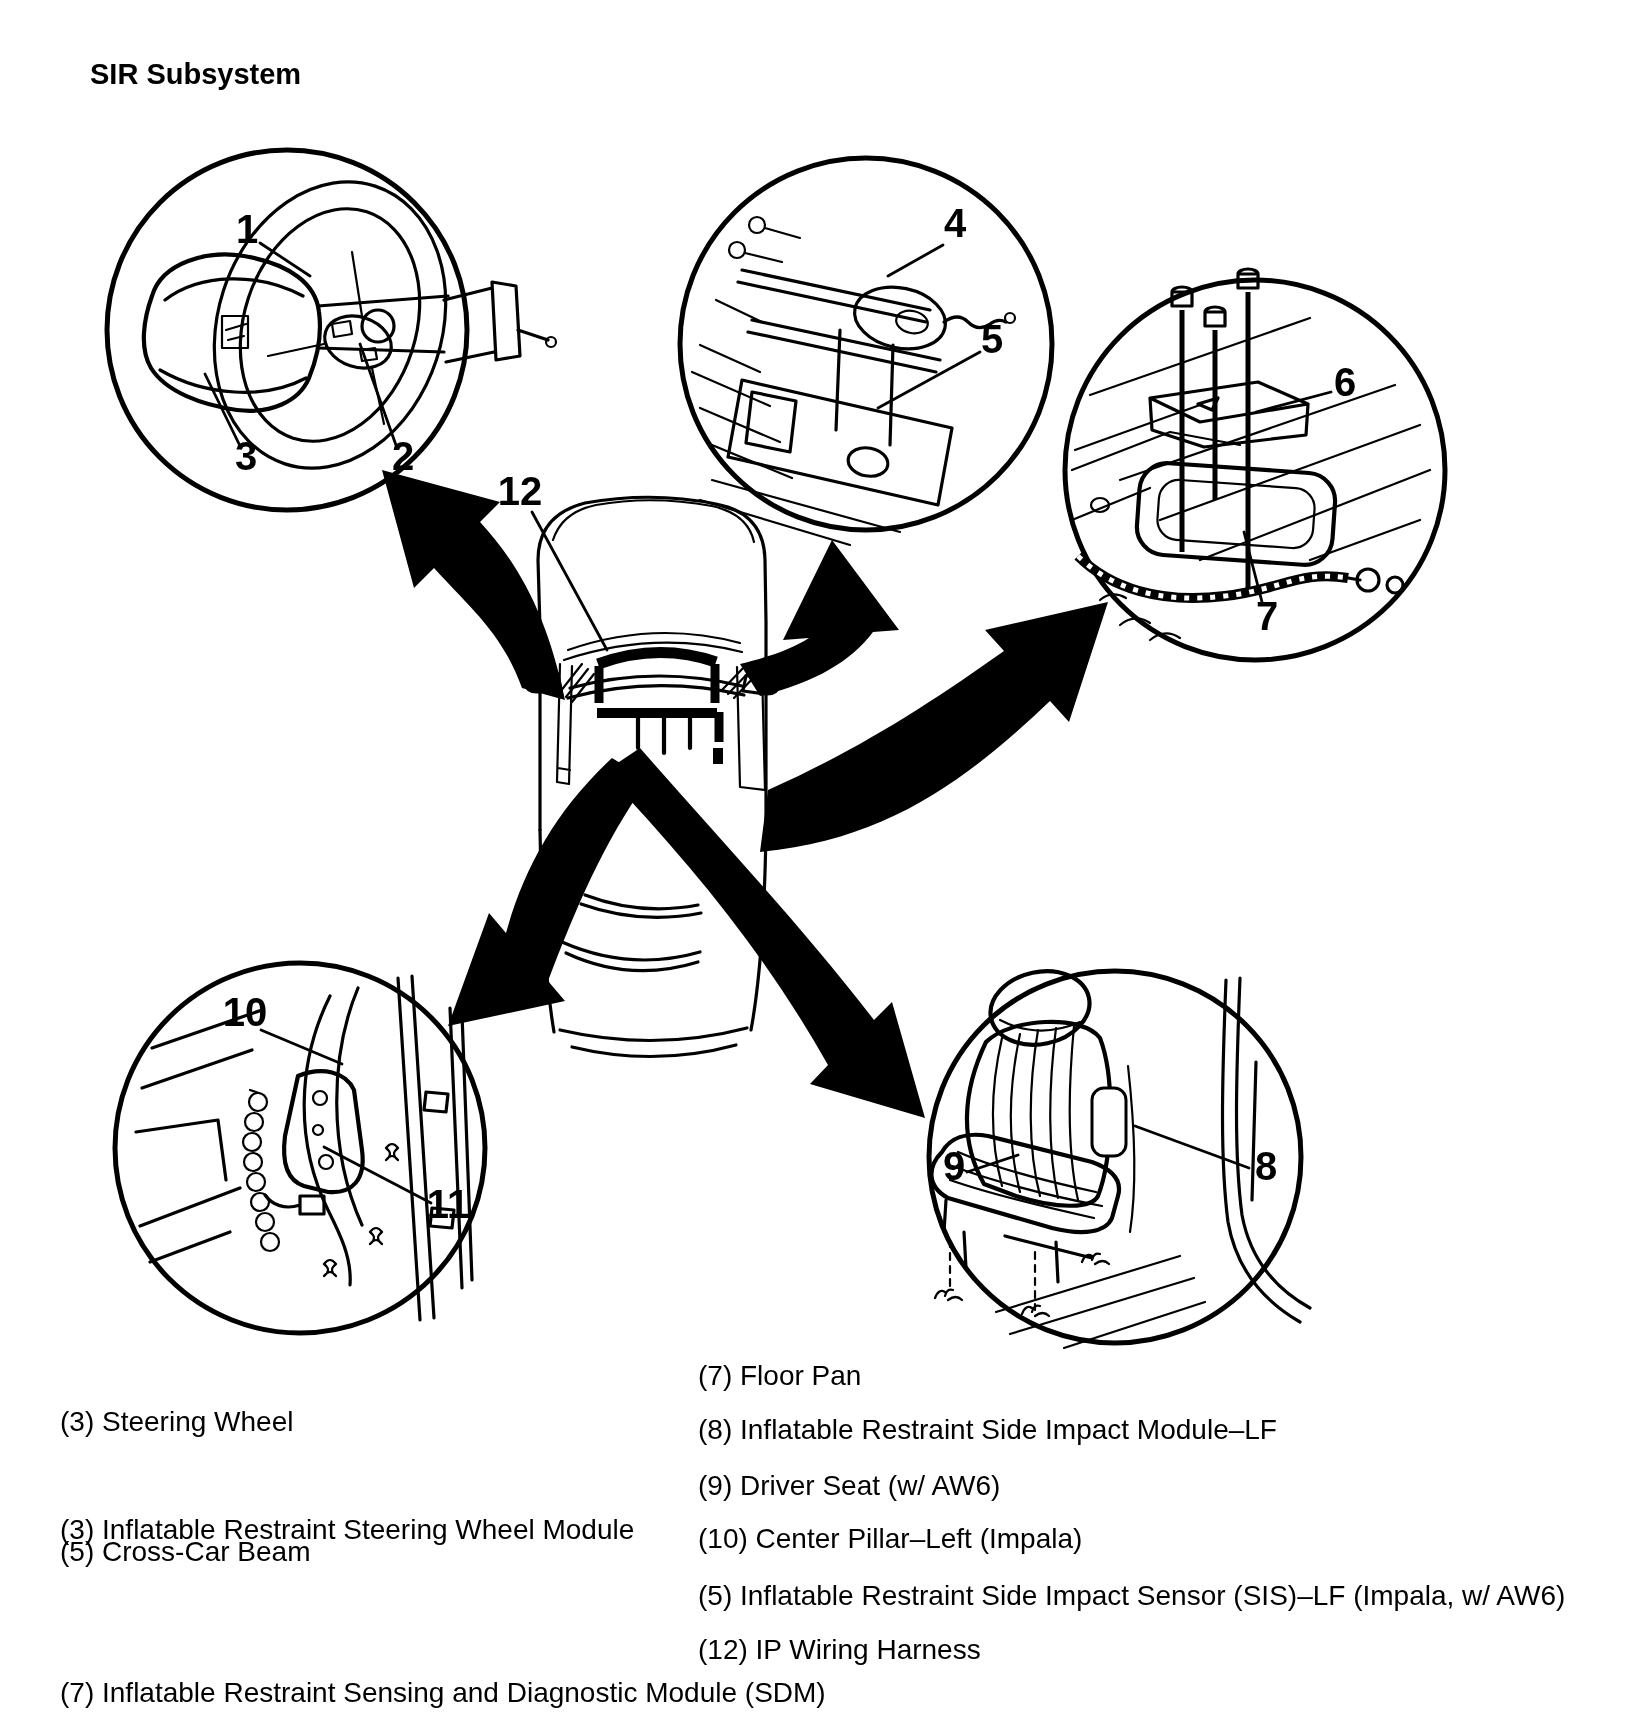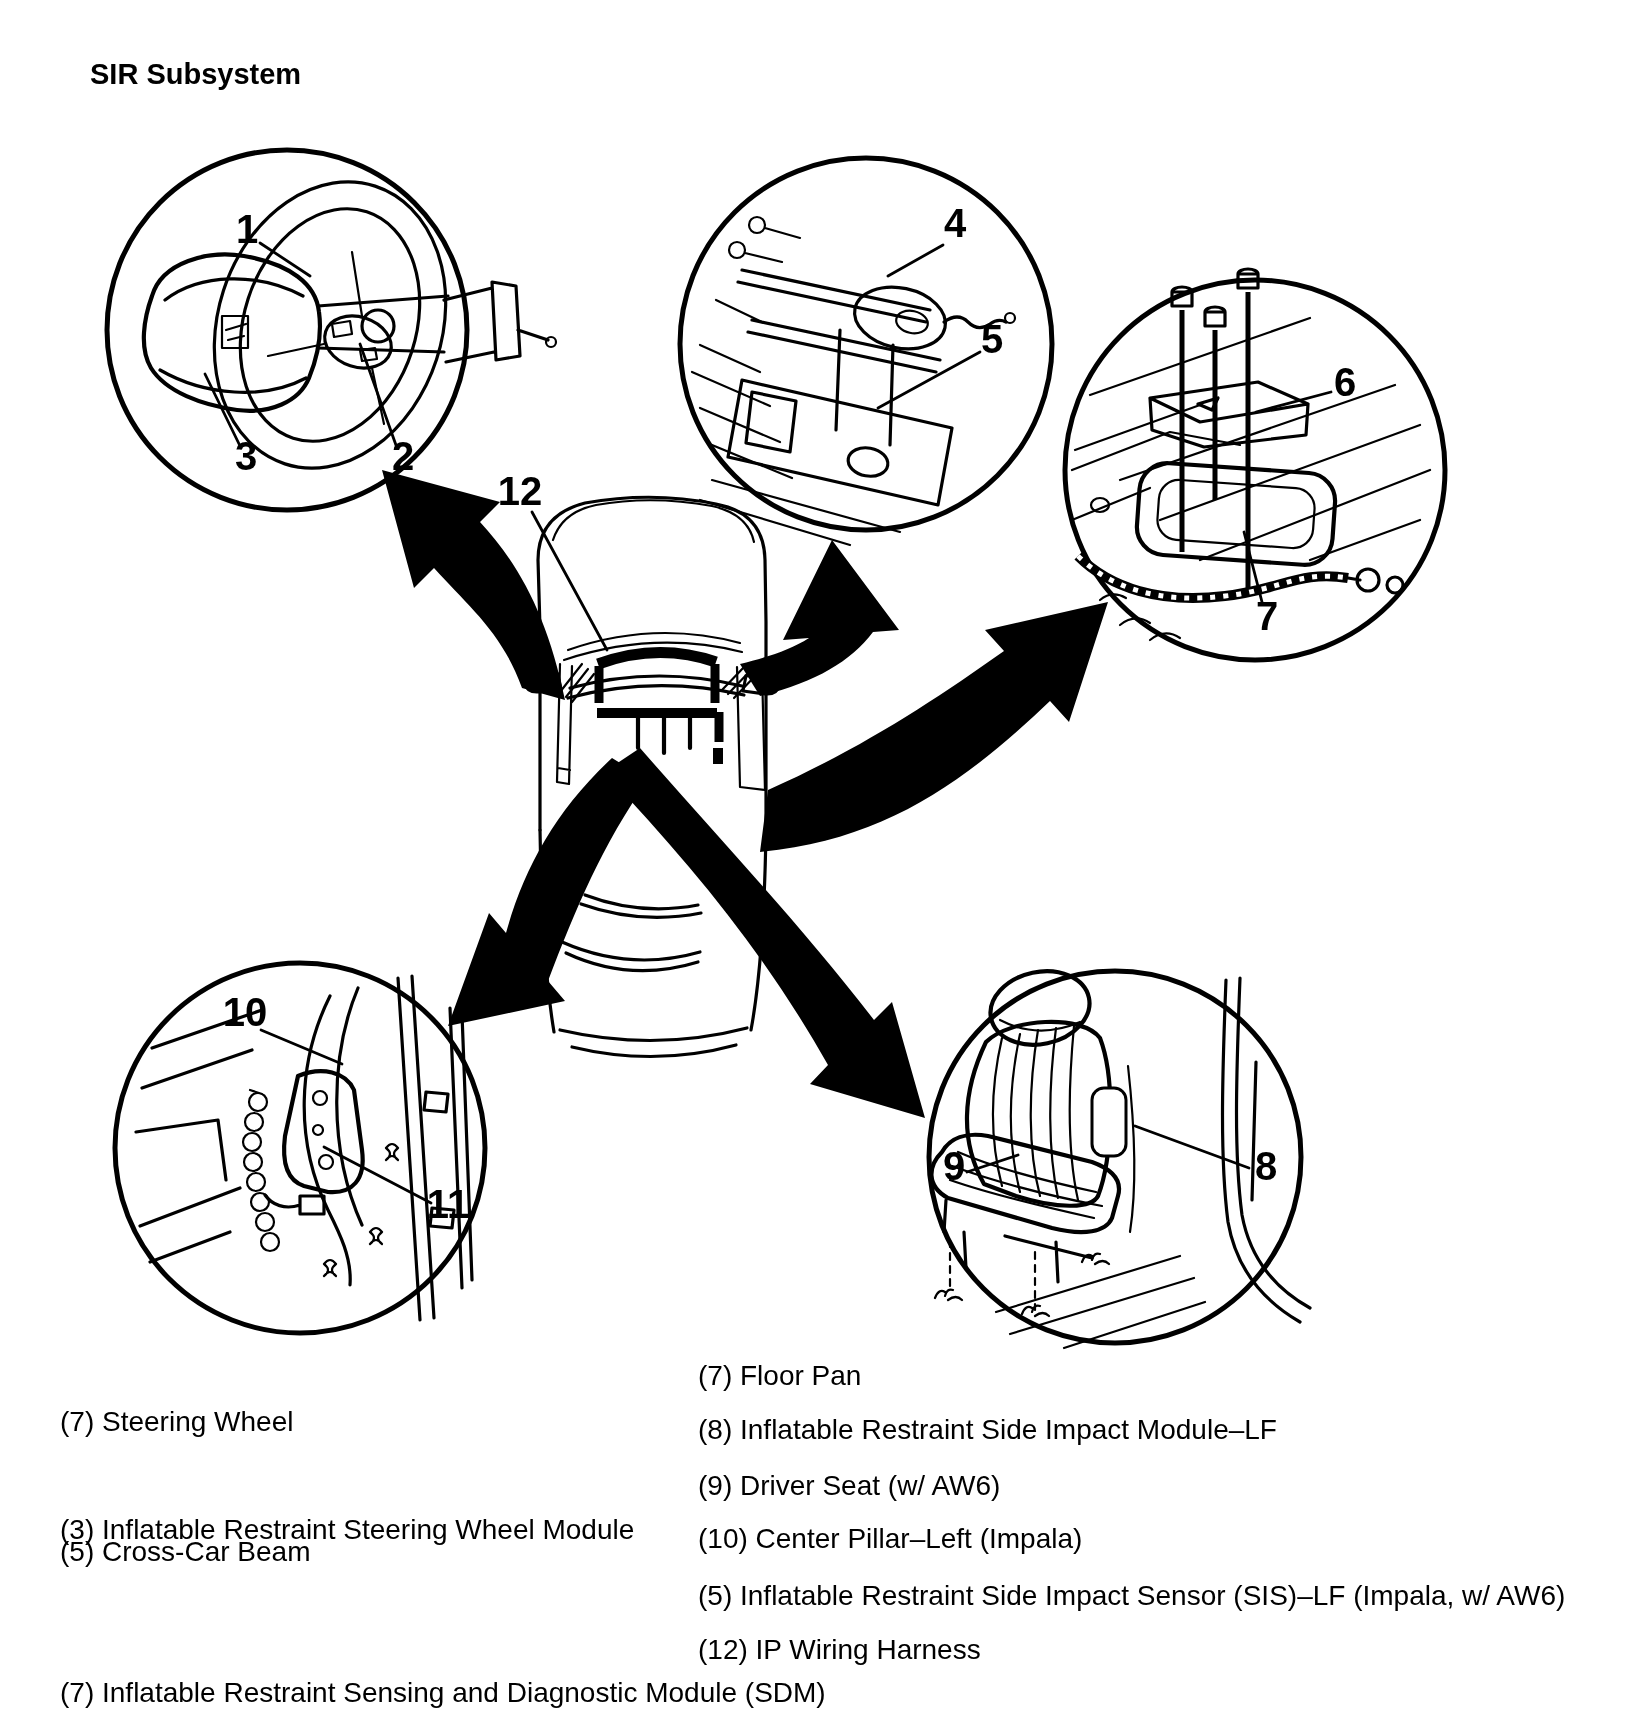--- a/index.html
+++ b/index.html
@@ -184,21 +184,21 @@
       <path class="s2" d="M 935 1298 q 4 -10 10 -6 M 945 1296 q 2 -8 8 -6 M 948 1300 q 8 -6 14 0
            M 1022 1314 q 4 -10 10 -6 M 1032 1312 q 2 -8 8 -6 M 1035 1316 q 8 -6 14 0
            M 1082 1262 q 4 -10 10 -6 M 1092 1260 q 2 -8 8 -6 M 1095 1264 q 8 -6 14 0"></path>
       <path class="leader" d="M 967 1172 L 1018 1155"></path>
       <path class="leader" d="M 1249 1168 L 1135 1126"></path>
       <text class="callout" x="954" y="1180" text-anchor="middle">9</text>
       <text class="callout" x="1266" y="1180" text-anchor="middle">8</text>
     </g>
   </svg>
 
-  <div class="legend-item" style="left:60px;top:1406px"><span>(7) Steering Wheel</span></div>
+  <div class="legend-item" style="left:60px;top:1406px"><span>(3) Steering Wheel</span></div>
   <div class="legend-item" style="left:60px;top:1514px"><span>(3) Inflatable Restraint Steering Wheel Module</span></div>
   <div class="legend-item" style="left:60px;top:1536px"><span>(5) Cross-Car Beam</span></div>
   <div class="legend-item" style="left:60px;top:1677px"><span>(7) Inflatable Restraint Sensing and Diagnostic Module (SDM)</span></div>
 
   <div class="legend-item" style="left:698px;top:1360px"><span>(7) Floor Pan</span></div>
   <div class="legend-item" style="left:698px;top:1414px"><span>(8) Inflatable Restraint Side Impact Module–LF</span></div>
   <div class="legend-item" style="left:698px;top:1470px"><span>(9) Driver Seat (w/ AW6)</span></div>
   <div class="legend-item" style="left:698px;top:1523px"><span>(10) Center Pillar–Left (Impala)</span></div>
   <div class="legend-item" style="left:698px;top:1580px"><span>(5) Inflatable Restraint Side Impact Sensor (SIS)–LF (Impala, w/ AW6)</span></div>
   <div class="legend-item" style="left:698px;top:1634px"><span>(12) IP Wiring Harness</span></div>

